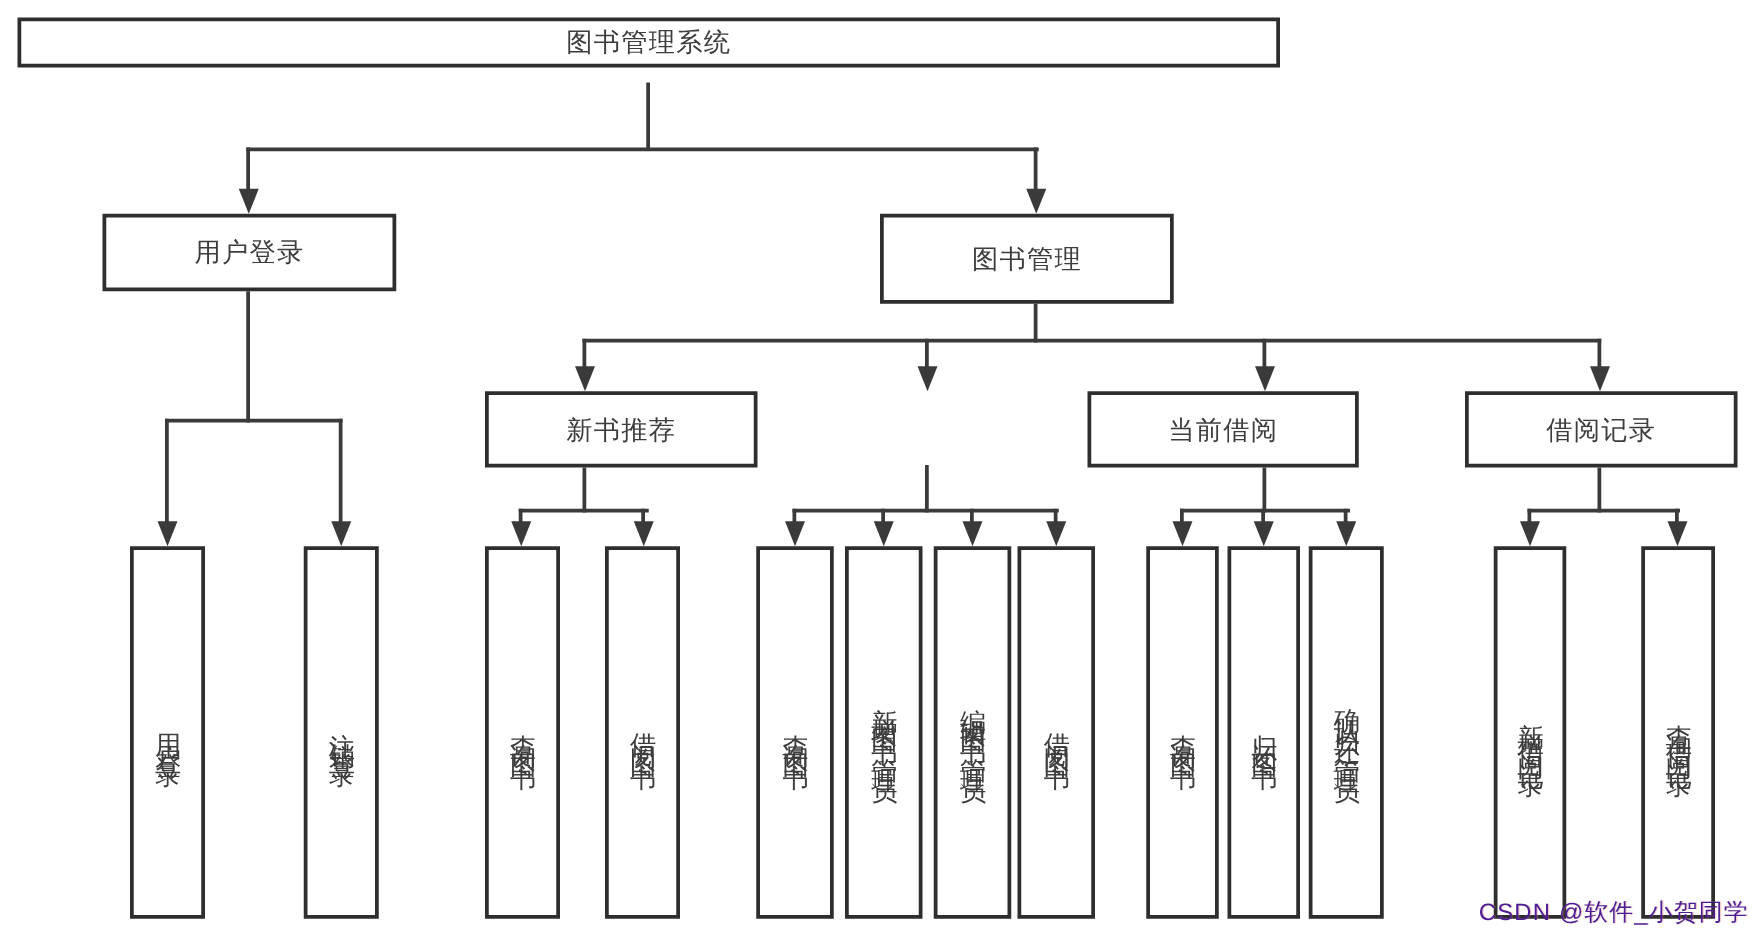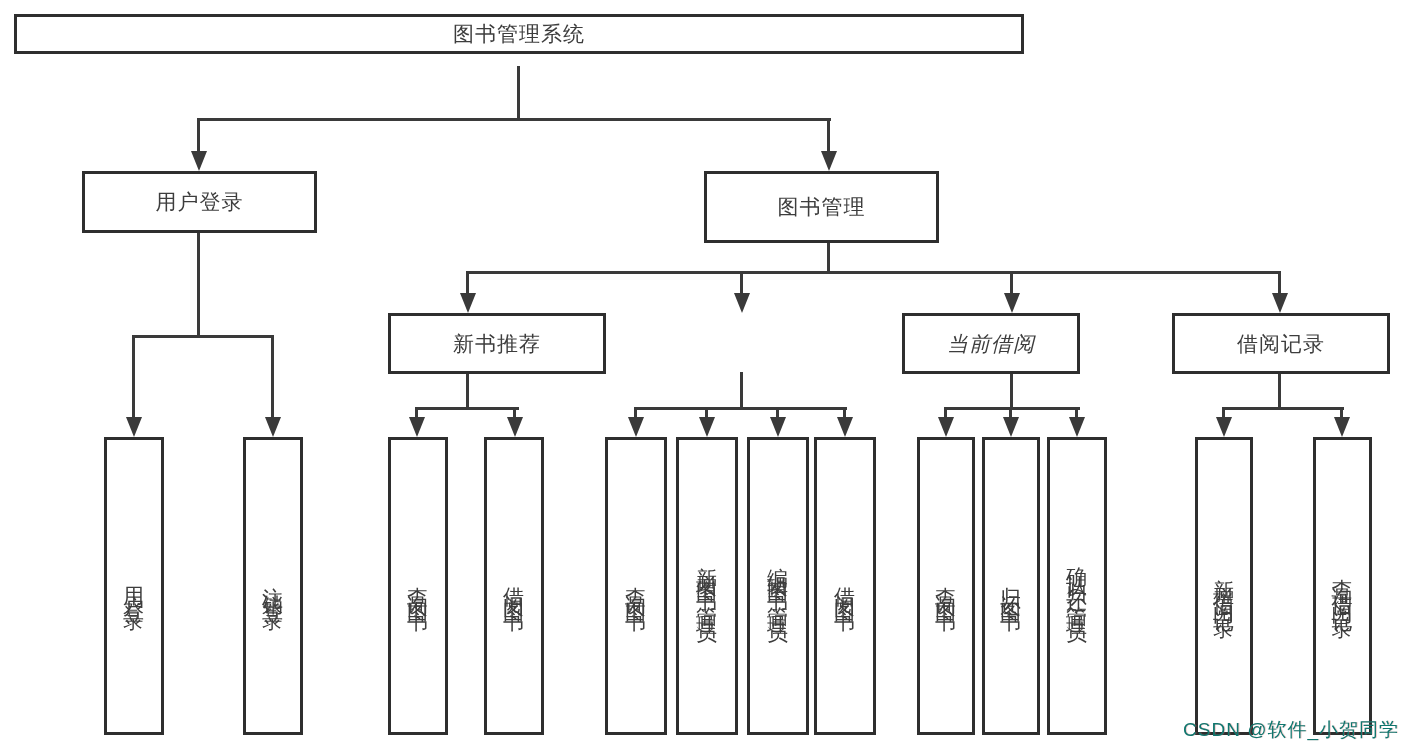--- a/index.html
+++ b/index.html
@@ -19,21 +19,21 @@
     color:#3d3d3d;line-height:1;white-space:nowrap;
   }
   
   .ln{position:absolute;background:#3a3a3a;}
   .ah{
     position:absolute;width:0;height:0;
     border-left:8px solid transparent;border-right:8px solid transparent;
     border-top:20px solid #3a3a3a;
   }
   .watermark{
-    position:absolute;right:6px;bottom:4px;font-size:19px;color:#0f766e;
+    position:absolute;right:6px;bottom:4px;font-size:19px;color:#4c1d95;
     letter-spacing:1px;white-space:nowrap;z-index:5;
     text-shadow:1px 0 0 rgba(214,116,116,0.35);
   }
 </style>
 </head>
 <body>
 
 <div class="canvas">
 
   <div class="ln" style="left:517px;top:66px;width:3px;height:54px;"></div>
@@ -103,21 +103,21 @@
   <div class="nbox" style="left:82px;top:171px;width:235px;height:62px;">
     <span class="hlabel">用户登录</span>
   </div>
   <div class="nbox" style="left:704px;top:171px;width:235px;height:72px;">
     <span class="hlabel">图书管理</span>
   </div>
 
   <div class="nbox" style="left:360px;top:313px;width:218px;height:61px;margin-left:28px;">
     <span class="hlabel">新书推荐</span>
   </div>
-  <div class="nbox" style="left:902px;top:313px;width:178px;height:61px;font-style:italic;">
+  <div class="nbox" style="left:870px;top:313px;width:217px;height:61px;">
     <span class="hlabel">当前借阅</span>
   </div>
   <div class="nbox" style="left:1172px;top:313px;width:218px;height:61px;">
     <span class="hlabel">借阅记录</span>
   </div>
 
   <div class="nbox leaf" style="left:104px;width:60px;">
     <span class="vlabel">用户登录</span>
   </div>
   <div class="nbox leaf" style="left:243px;width:60px;">

